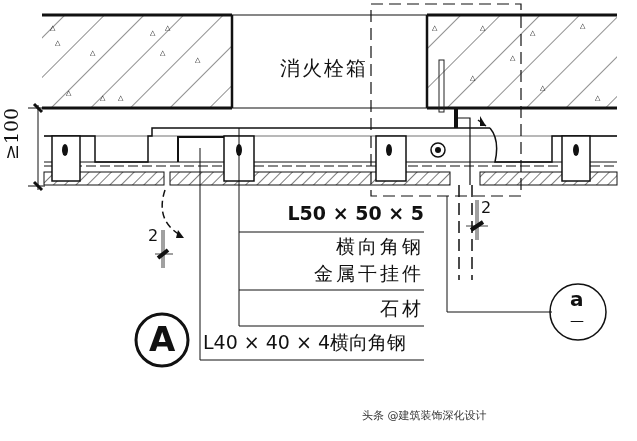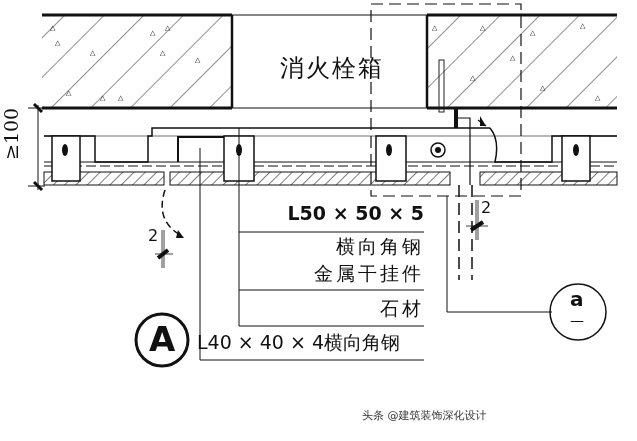--- a/index.html
+++ b/index.html
@@ -127,28 +127,28 @@
     <line x1="478" y1="200" x2="478" y2="240" stroke-width="0.8"></line>
     <line x1="466" y1="226" x2="488" y2="226" stroke-width="0.8"></line>
     <line x1="471" y1="230" x2="483" y2="222" stroke-width="4"></line>
   </g>
 
   <circle cx="162" cy="340" r="26" fill="none" stroke="#111" stroke-width="3"></circle>
 
   <circle cx="578" cy="312" r="28" fill="none" stroke="#111" stroke-width="1.5"></circle>
 </svg>
 
-<div class="lbl cjk" style="left:280px;top:58px;font-size:24px;letter-spacing:2px;font-family:Liberation Mono, monospace;">消火栓箱</div>
+<div class="lbl cjk" style="left:280px;top:58px;font-size:20px;letter-spacing:2px;">消火栓箱</div>
 <div class="lbl" style="left:2px;top:160px;font-size:19px;font-family:'DejaVu Serif',serif;transform:rotate(-90deg);transform-origin:left top;">≥100</div>
 
 <div class="lbl" style="right:213px;top:204px;font-size:19px;font-weight:bold;">L50 × 50 × 5</div>
 <div class="lbl cjk" style="right:213px;top:237px;font-size:19px;letter-spacing:3px;">横向角钢</div>
 <div class="lbl cjk" style="right:213px;top:264px;font-size:19px;letter-spacing:3px;">金属干挂件</div>
 <div class="lbl cjk" style="right:213px;top:299px;font-size:19px;letter-spacing:3px;text-align:center;">石材</div>
-<div class="lbl cjk" style="left:197px;top:333px;font-size:19px;">L40 × 40 × 4横向角钢</div>
+<div class="lbl cjk" style="left:203px;top:333px;font-size:19px;">L40 × 40 × 4横向角钢</div>
 
 <div class="lbl" style="left:148px;top:228px;font-size:16px;">2</div>
 <div class="lbl" style="left:481px;top:200px;font-size:16px;">2</div>
 
 <div class="lbl" style="left:149px;top:322px;font-size:34px;font-weight:bold;">A</div>
 <div class="lbl" style="left:570px;top:289px;font-size:20px;font-weight:bold;">a</div>
 <div class="lbl" style="left:570px;top:313px;font-size:14px;">—</div>
 
 <div class="lbl cjk" style="left:362px;top:410px;font-size:11px;color:#333;">头条 @建筑装饰深化设计</div>
 

